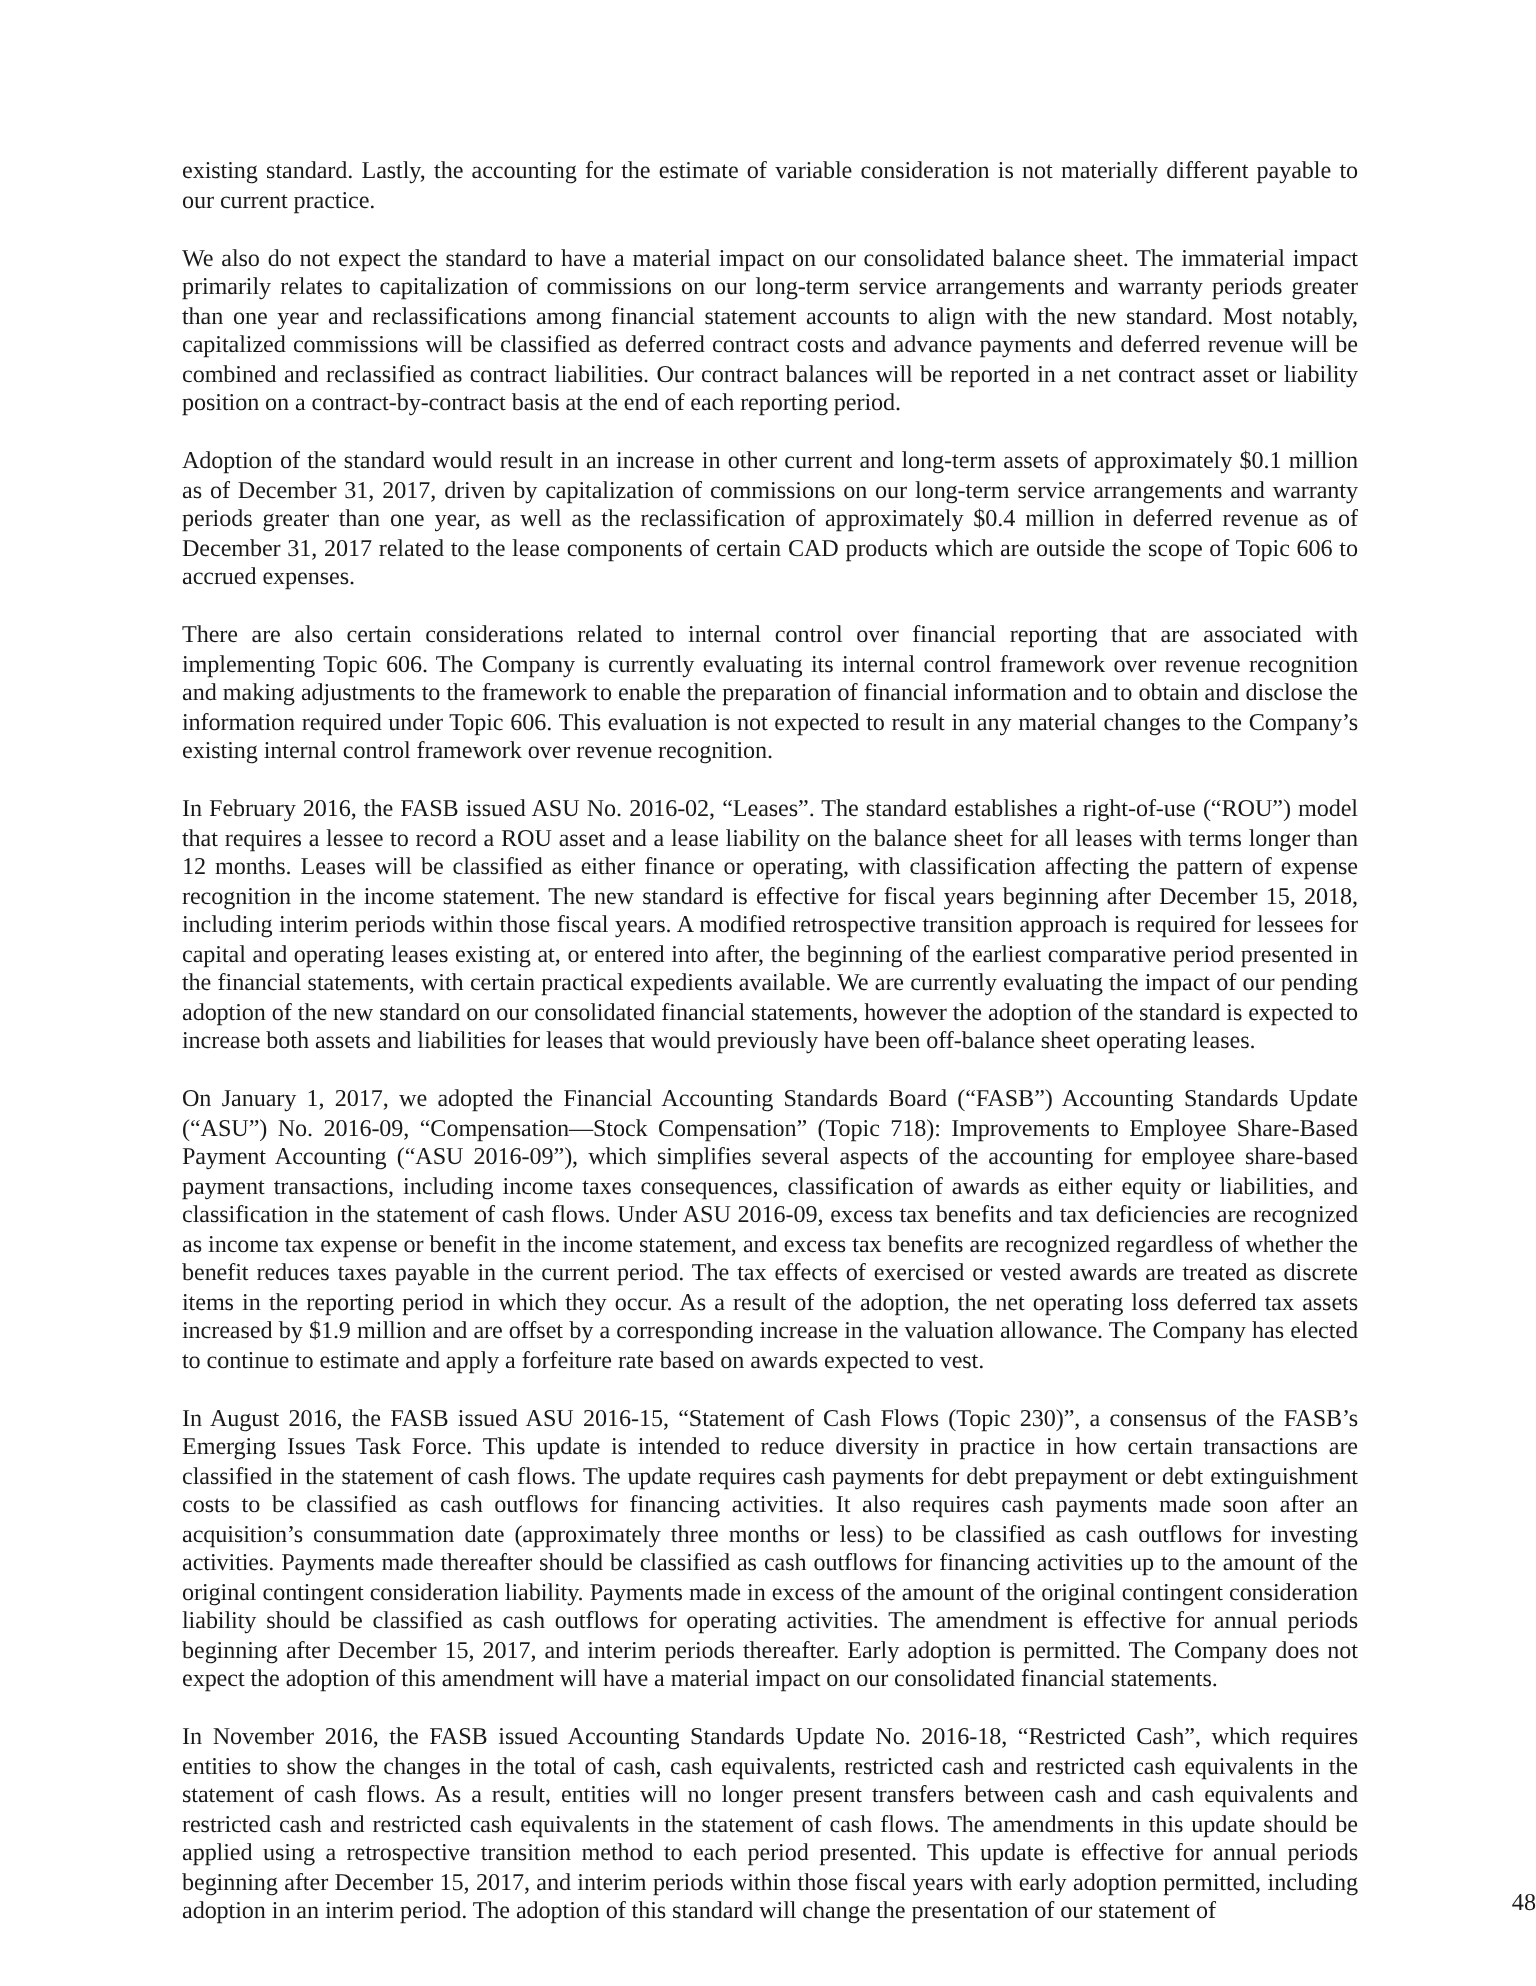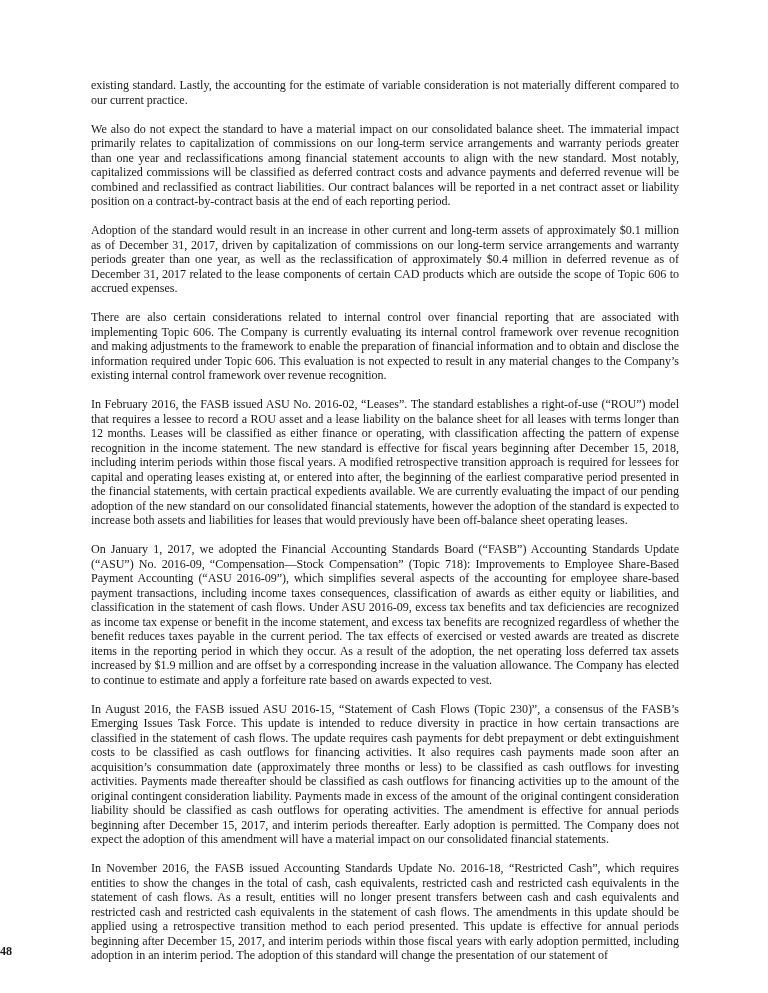--- a/index.html
+++ b/index.html
@@ -26,31 +26,30 @@
     font-size: 12.1px;
     line-height: 14.5px;
     text-align: justify;
     letter-spacing: -0.05px;
   }
   .page-number {
     position: absolute;
     left: 0;
     width: 768px;
     top: 944px;
-    text-align: left;
+    text-align: right;
     font-size: 12.1px;
     line-height: 14px;
-    font-weight: bold;
   }
 </style>
 </head>
 <body>
 
 <div class="page">
-  <p class="para">existing standard. Lastly, the accounting for the estimate of variable consideration is not materially different compared to our current practice.</p>
+  <p class="para">existing standard. Lastly, the accounting for the estimate of variable consideration is not materially different payable to our current practice.</p>
   <p class="para">We also do not expect the standard to have a material impact on our consolidated balance sheet. The immaterial impact primarily relates to capitalization of commissions on our long-term service arrangements and warranty periods greater than one year and reclassifications among financial statement accounts to align with the new standard. Most notably, capitalized commissions will be classified as deferred contract costs and advance payments and deferred revenue will be combined and reclassified as contract liabilities. Our contract balances will be reported in a net contract asset or liability position on a contract-by-contract basis at the end of each reporting period.</p>
   <p class="para">Adoption of the standard would result in an increase in other current and long-term assets of approximately $0.1 million as of December 31, 2017, driven by capitalization of commissions on our long-term service arrangements and warranty periods greater than one year, as well as the reclassification of approximately $0.4 million in deferred revenue as of December 31, 2017 related to the lease components of certain CAD products which are outside the scope of Topic 606 to accrued expenses.</p>
   <p class="para">There are also certain considerations related to internal control over financial reporting that are associated with implementing Topic 606. The Company is currently evaluating its internal control framework over revenue recognition and making adjustments to the framework to enable the preparation of financial information and to obtain and disclose the information required under Topic 606. This evaluation is not expected to result in any material changes to the Company’s existing internal control framework over revenue recognition.</p>
   <p class="para">In February 2016, the FASB issued ASU No. 2016-02, “Leases”. The standard establishes a right-of-use (“ROU”) model that requires a lessee to record a ROU asset and a lease liability on the balance sheet for all leases with terms longer than 12 months. Leases will be classified as either finance or operating, with classification affecting the pattern of expense recognition in the income statement. The new standard is effective for fiscal years beginning after December 15, 2018, including interim periods within those fiscal years. A modified retrospective transition approach is required for lessees for capital and operating leases existing at, or entered into after, the beginning of the earliest comparative period presented in the financial statements, with certain practical expedients available. We are currently evaluating the impact of our pending adoption of the new standard on our consolidated financial statements, however the adoption of the standard is expected to increase both assets and liabilities for leases that would previously have been off-balance sheet operating leases.</p>
   <p class="para">On January 1, 2017, we adopted the Financial Accounting Standards Board (“FASB”) Accounting Standards Update (“ASU”) No. 2016-09, “Compensation—Stock Compensation” (Topic 718): Improvements to Employee Share-Based Payment Accounting (“ASU 2016-09”), which simplifies several aspects of the accounting for employee share-based payment transactions, including income taxes consequences, classification of awards as either equity or liabilities, and classification in the statement of cash flows. Under ASU 2016-09, excess tax benefits and tax deficiencies are recognized as income tax expense or benefit in the income statement, and excess tax benefits are recognized regardless of whether the benefit reduces taxes payable in the current period. The tax effects of exercised or vested awards are treated as discrete items in the reporting period in which they occur. As a result of the adoption, the net operating loss deferred tax assets increased by $1.9 million and are offset by a corresponding increase in the valuation allowance. The Company has elected to continue to estimate and apply a forfeiture rate based on awards expected to vest.</p>
   <p class="para">In August 2016, the FASB issued ASU 2016-15, “Statement of Cash Flows (Topic 230)”, a consensus of the FASB’s Emerging Issues Task Force. This update is intended to reduce diversity in practice in how certain transactions are classified in the statement of cash flows. The update requires cash payments for debt prepayment or debt extinguishment costs to be classified as cash outflows for financing activities. It also requires cash payments made soon after an acquisition’s consummation date (approximately three months or less) to be classified as cash outflows for investing activities. Payments made thereafter should be classified as cash outflows for financing activities up to the amount of the original contingent consideration liability. Payments made in excess of the amount of the original contingent consideration liability should be classified as cash outflows for operating activities. The amendment is effective for annual periods beginning after December 15, 2017, and interim periods thereafter. Early adoption is permitted. The Company does not expect the adoption of this amendment will have a material impact on our consolidated financial statements.</p>
   <p class="para">In November 2016, the FASB issued Accounting Standards Update No. 2016-18, “Restricted Cash”, which requires entities to show the changes in the total of cash, cash equivalents, restricted cash and restricted cash equivalents in the statement of cash flows. As a result, entities will no longer present transfers between cash and cash equivalents and restricted cash and restricted cash equivalents in the statement of cash flows. The amendments in this update should be applied using a retrospective transition method to each period presented. This update is effective for annual periods beginning after December 15, 2017, and interim periods within those fiscal years with early adoption permitted, including adoption in an interim period. The adoption of this standard will change the presentation of our statement of</p>
 </div>
 
 <div class="page-number">48</div>

